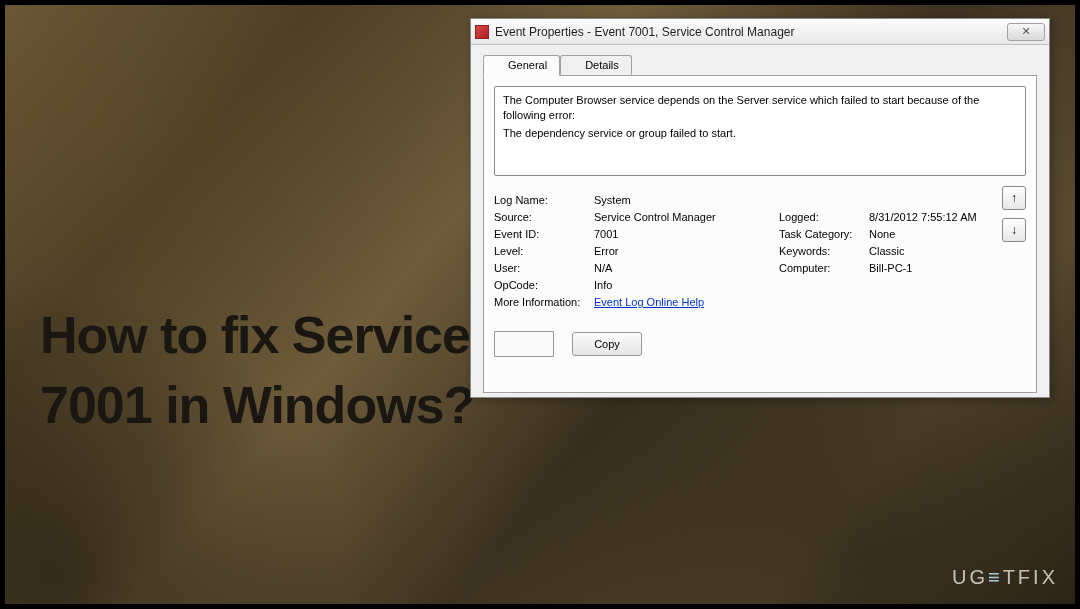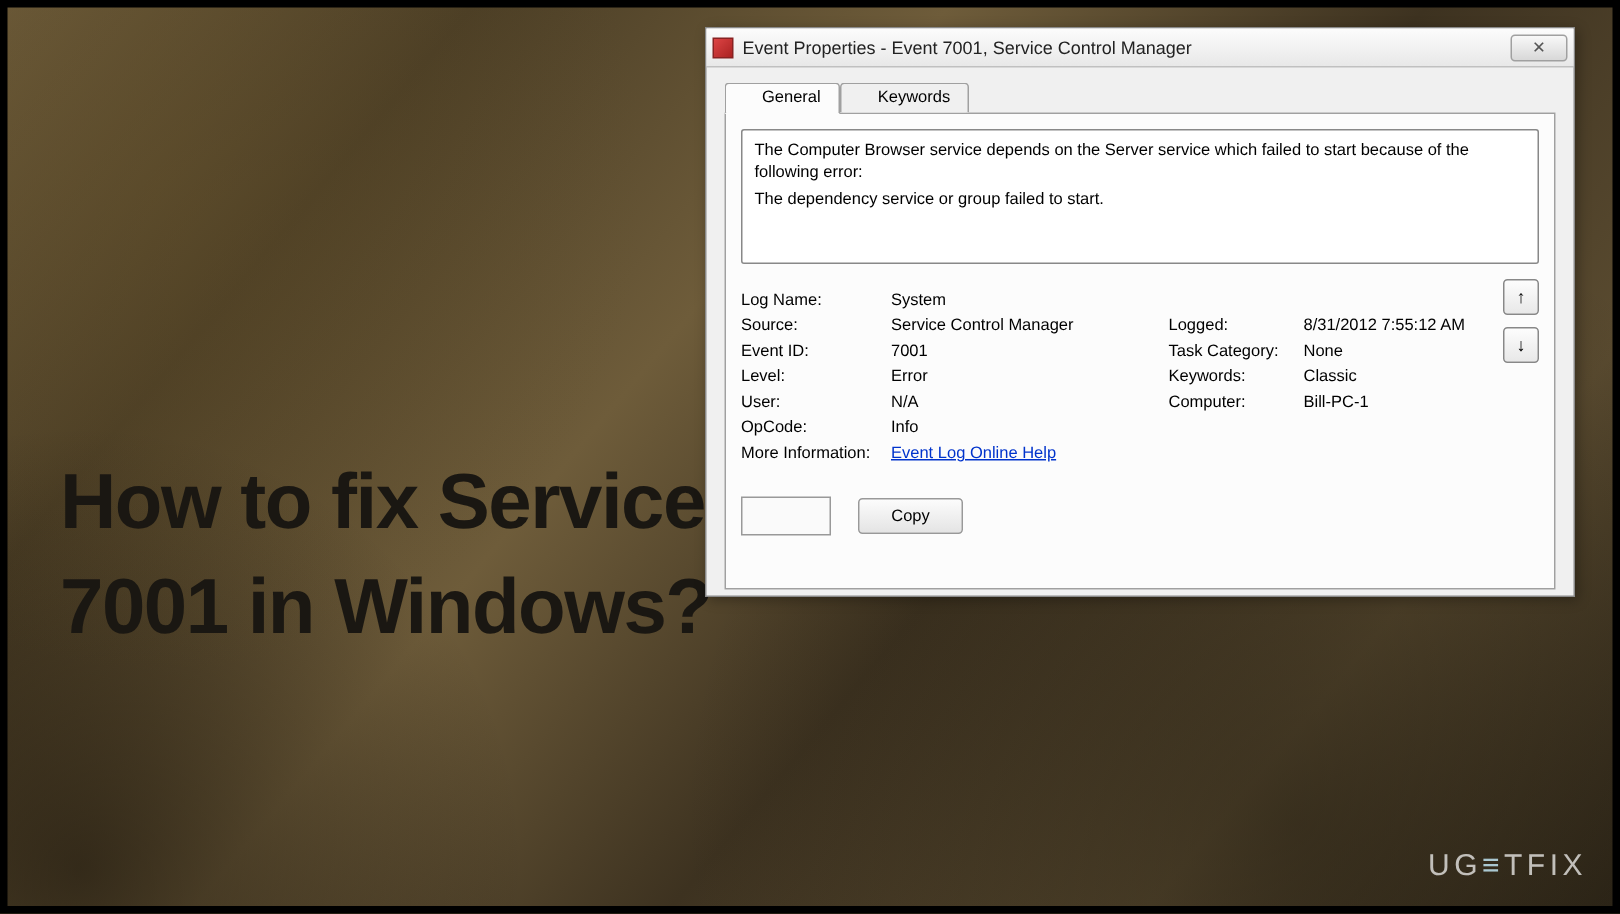--- a/index.html
+++ b/index.html
@@ -197,21 +197,21 @@
   <div class="titlebar">
     <div class="titlebar-icon"></div>
     <div class="titlebar-text">Event Properties - Event 7001, Service Control Manager</div>
     <div class="close-btn">
       <span>✕</span>
     </div>
   </div>
   <div class="dialog-body">
     <div class="tabstrip">
       <div class="tab active">General</div>
-      <div class="tab">Keywords</div>
+      <div class="tab">Details</div>
     </div>
     <div class="tabpanel">
       <div class="desc-box">
         <div>The Computer Browser service depends on the Server service which failed to start because of the following error:</div>
         <div class="desc-line2">The dependency service or group failed to start.</div>
       </div>
 
       <div class="nav-arrows">
         <div class="arrow-btn">
           <span>↑</span>

